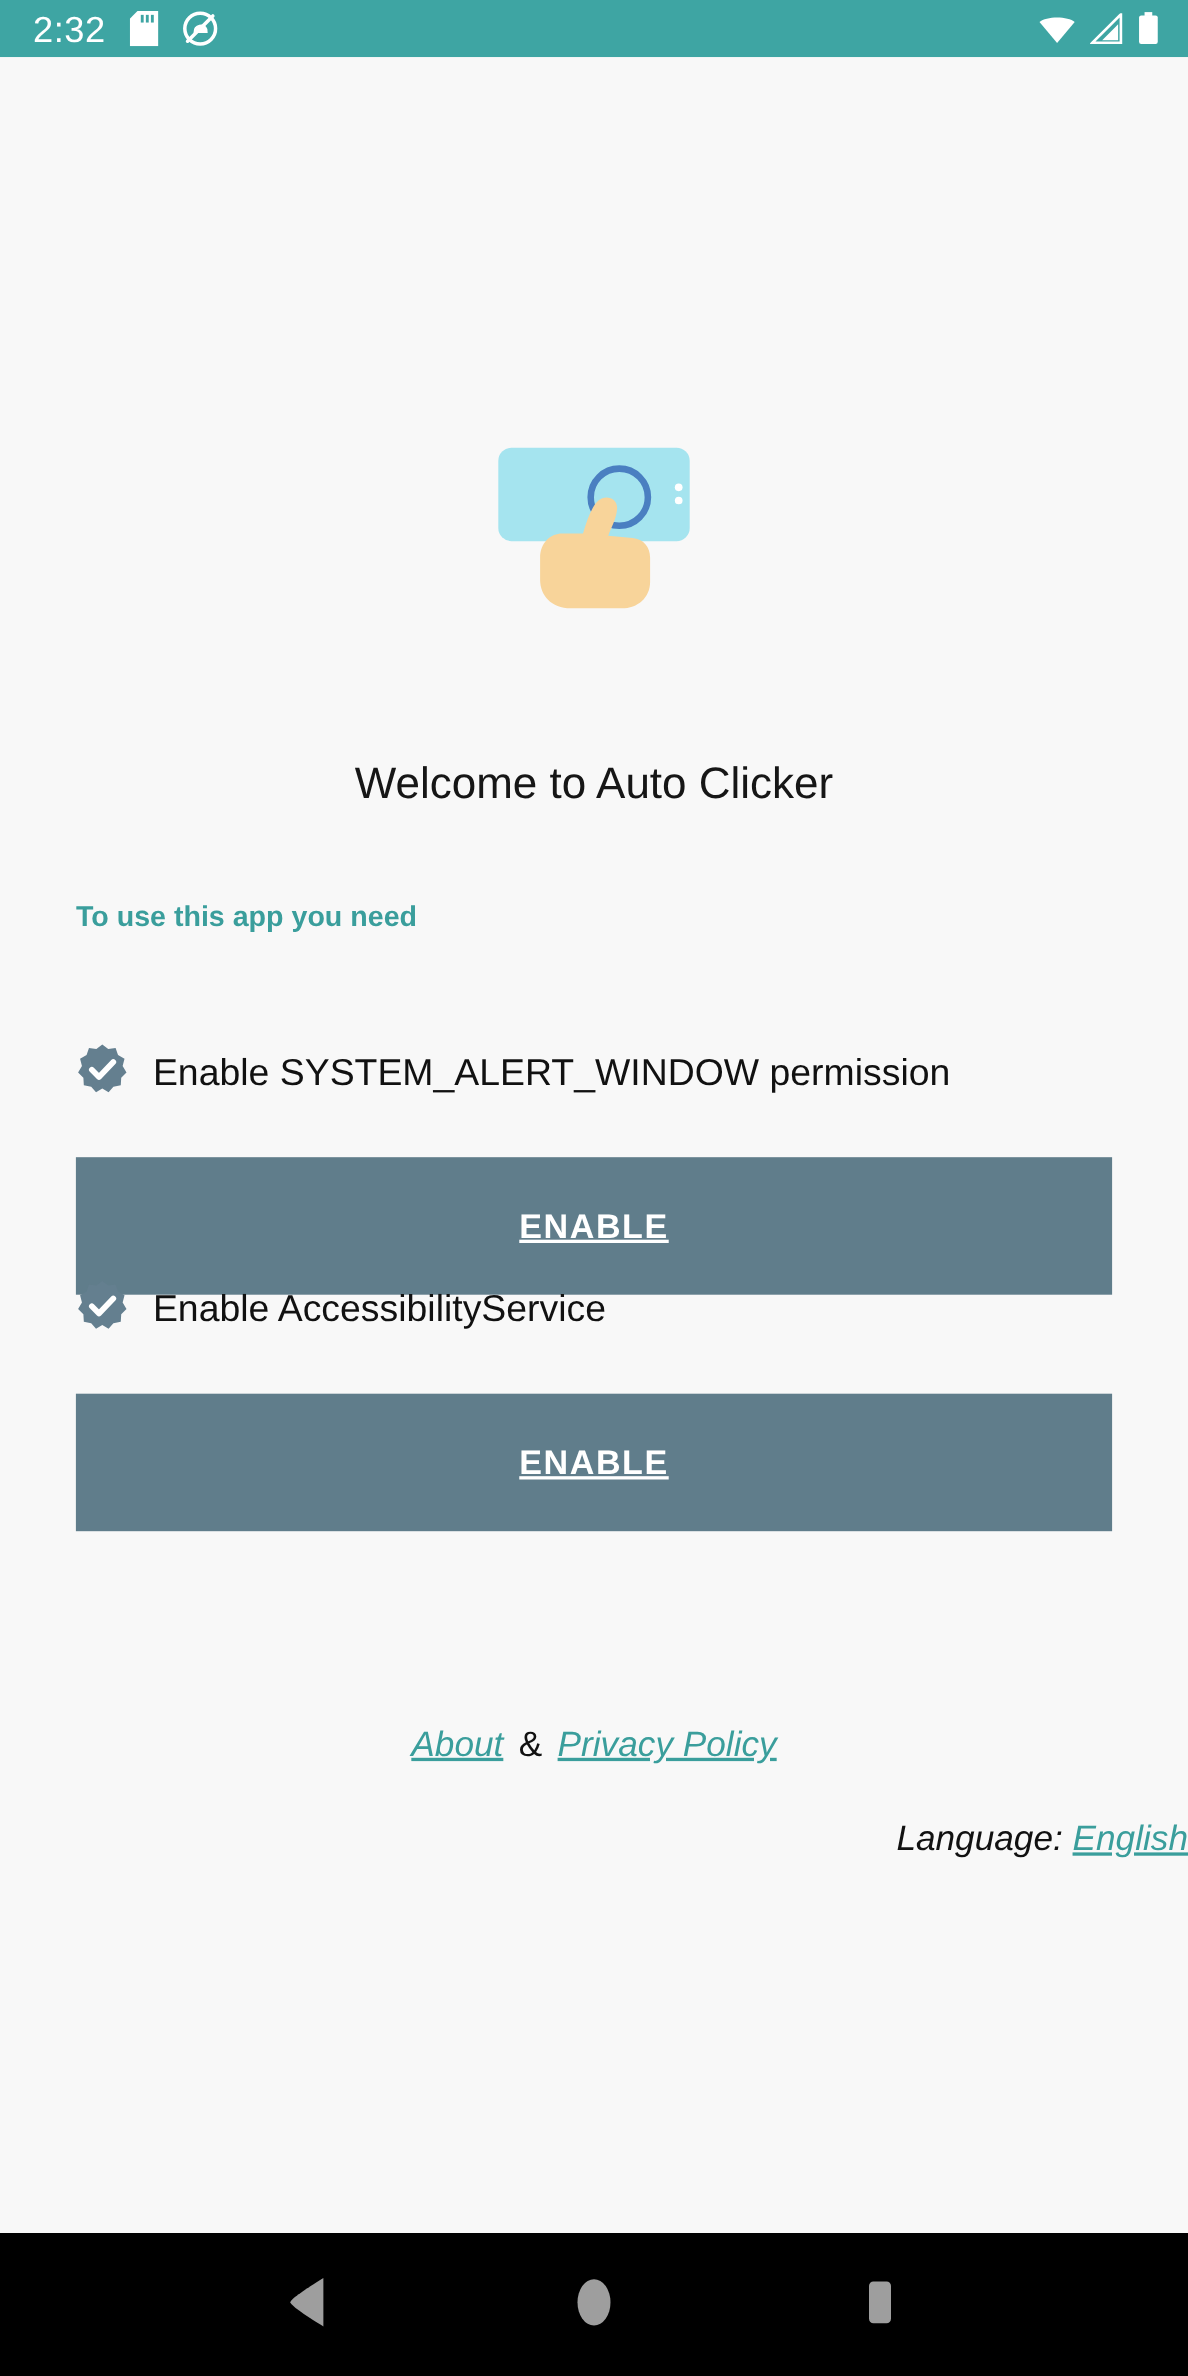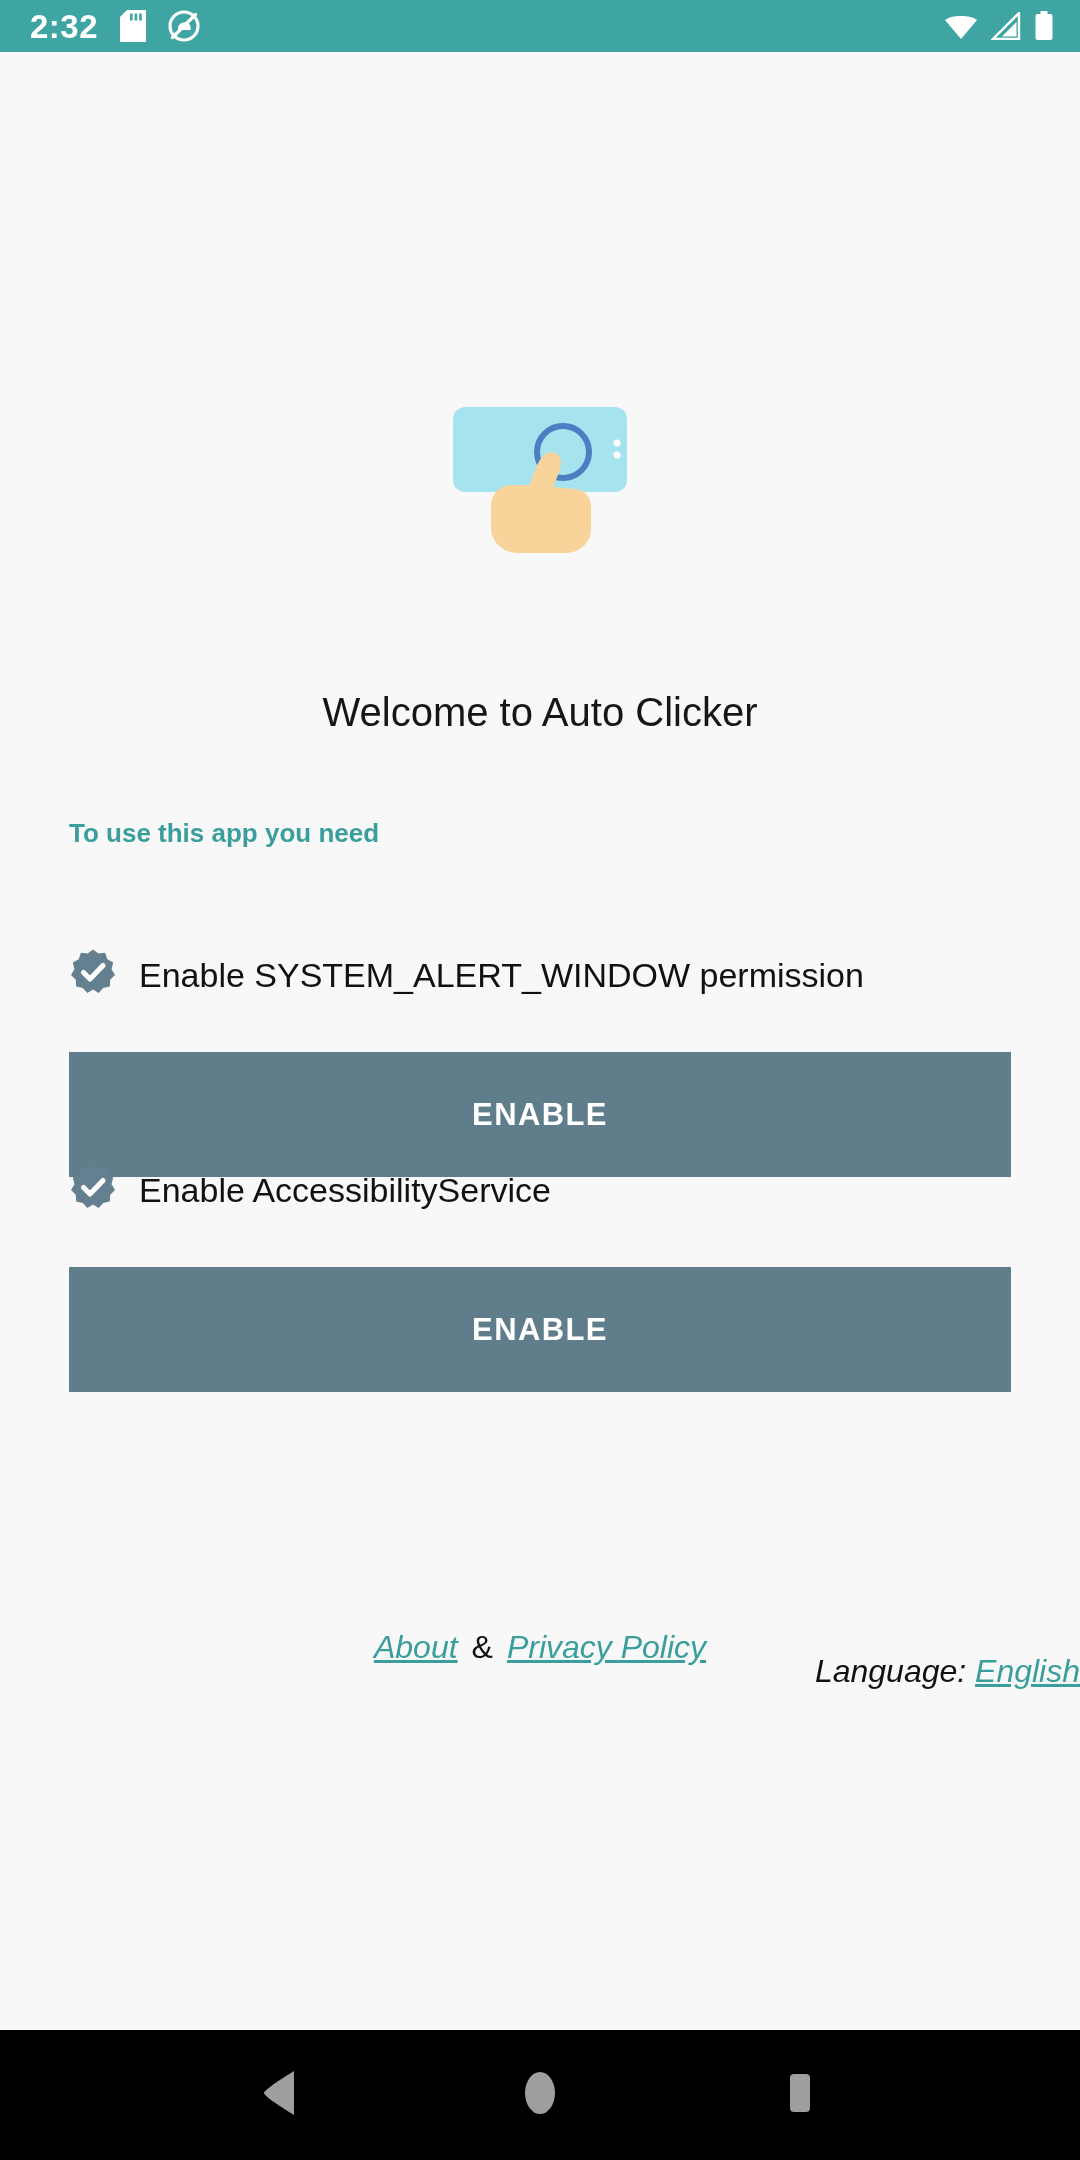--- a/index.html
+++ b/index.html
@@ -18,21 +18,21 @@
 
   
   .status-bar {
     height:52px; flex:0 0 52px;
     background:#3ea5a3;
     display:flex; align-items:center;
     padding:0 26px 0 30px;
     color:#ffffff;
   }
   .status-left { display:flex; align-items:center; gap:22px; }
-  .status-time { font-size:33px; letter-spacing:0.5px; line-height:1; font-weight:700; }
+  .status-time { font-size:33px; letter-spacing:0.5px; line-height:1; font-weight:400; }
   .status-right { margin-left:auto; display:flex; align-items:center; gap:13px; }
   .sb-icon { display:block; }
 
   
   .content {
     flex:1 1 auto;
     position:relative;
     background:#f8f8f8;
     overflow:hidden;
   }
@@ -90,28 +90,29 @@
     height:125px;
     background:#607d8b;
     border:none;
     color:#ffffff;
     font-family:"Liberation Sans", sans-serif;
     font-size:31px;
     font-weight:700;
     letter-spacing:1.4px;
     display:flex; align-items:center; justify-content:center;
     cursor:pointer;
+    text-decoration:underline;
   }
   .enable-btn.btn1 { top:1000px; }
   .enable-btn.btn2 { top:1215px; }
 
   .links-row {
     position:absolute;
     left:0; right:0;
-    top:1576px;
+    top:1514px;
     text-align:center;
     font-size:32px;
     font-style:italic;
     color:#111111;
     line-height:1.2;
   }
   .links-row .sep { margin:0 14px; font-style:normal; font-weight:400; }
   a.tlink {
     color:#3a9e9c;
     text-decoration:underline;

